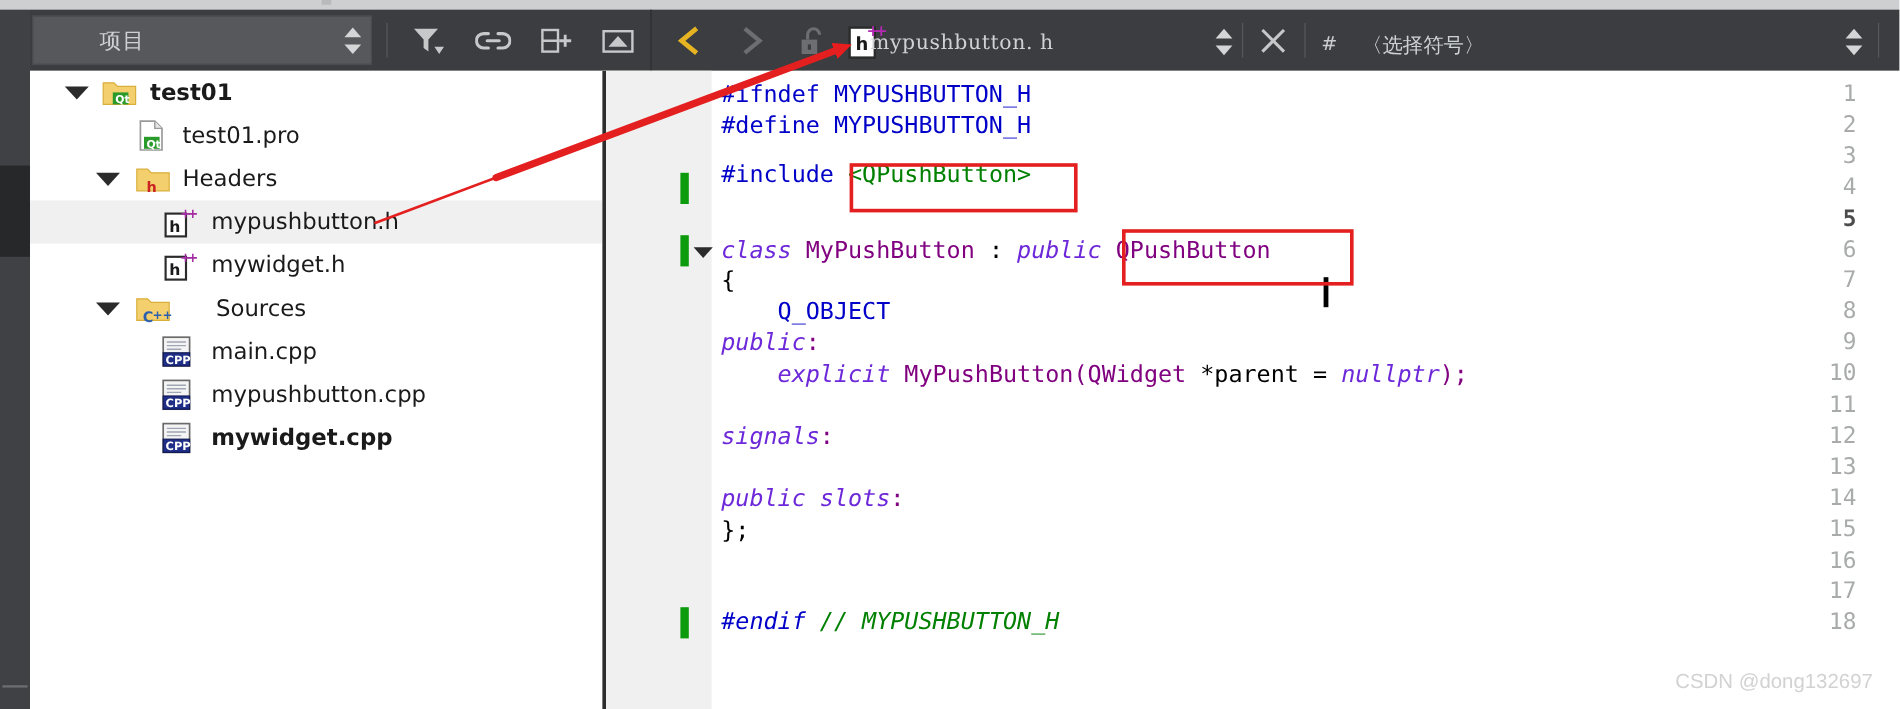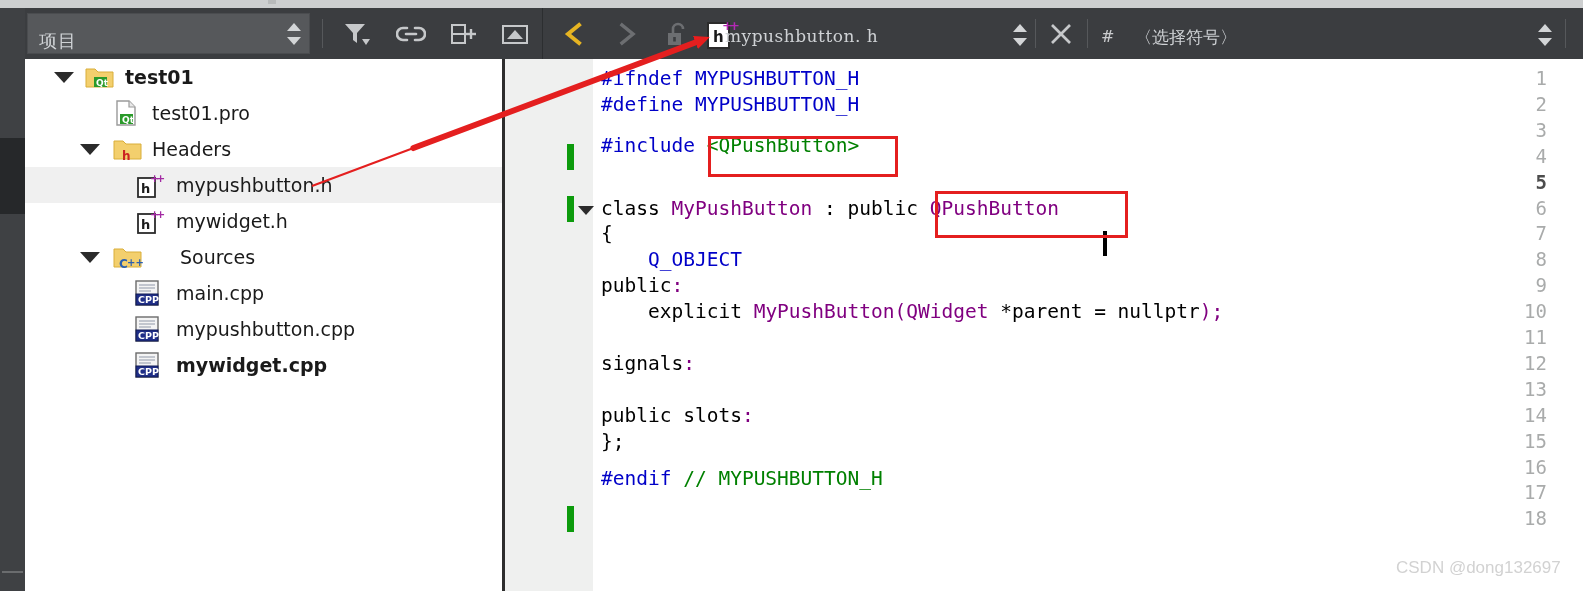--- a/index.html
+++ b/index.html
@@ -49,21 +49,21 @@
   .toolbar {
     position: absolute; left: 25px; top: 8px;
     width: 1558px; height: 51px;
     background: #3b3d40;
   }
   .combo-project {
     position: absolute; left: 2px; top: 5px;
     width: 283px; height: 41px;
     background: #56585b;
     border: 1px solid #4a4c4f;
-    display: flex; align-items: flex-end;
+    display: flex; align-items: center; padding-left: 44px;
   }
   .combo-project .label {
     color: #cfd2d5;
     font-size: 18px;
     padding-left: 11px;
     font-family: "DejaVu Sans", sans-serif;
     letter-spacing: 1px;
   }
   .spin {
     position: absolute; right: 8px; top: 50%;
@@ -195,21 +195,21 @@
     position: absolute;
     left: 99px;
     white-space: pre;
     font-family: "DejaVu Sans Mono", monospace;
     font-size: 19.5px;
     color: #000000;
     letter-spacing: 0px;
   }
   .t-pre   { color: #0000c8; }          
   .t-inc   { color: #008000; }          
-  .t-kw    { color: #000000; }          
+  .t-kw    { color: #6d28d9; font-style: italic; }          
   .t-type  { color: #800080; }          
   .t-macro { color: #0000c8; }
   .t-plain { color: #000000; }
   .caret {
     position: absolute;
     left: 601px;
     width: 4px; height: 25px;
     background: #000000;
   }
 
@@ -504,21 +504,21 @@
         <div class="codeline" style="top: 292.9px;"><span class="t-kw">signals</span><span class="t-type">:</span></div>
         <div class="lineno" style="top: 318.8px;">13</div>
         <div class="codeline" style="top: 318.8px;"></div>
         <div class="lineno" style="top: 344.7px;">14</div>
         <div class="codeline" style="top: 344.7px;"><span class="t-kw">public slots</span><span class="t-type">:</span></div>
         <div class="lineno" style="top: 370.6px;">15</div>
         <div class="codeline" style="top: 370.6px;"><span class="t-plain">};</span></div>
         <div class="lineno" style="top: 396.5px;">16</div>
         <div class="codeline" style="top: 396.5px;"></div>
         <div class="lineno" style="top: 422.4px;">17</div>
-        <div class="codeline" style="top: 408px;"><span class="t-pre">#endif </span><span class="t-inc">// MYPUSHBUTTON_H</span></div>
+        <div class="codeline" style="top: 447px; font-style: italic;"><span class="t-pre">#endif </span><span class="t-inc">// MYPUSHBUTTON_H</span></div>
         <div class="lineno" style="top: 448.3px;">18</div>
         <div class="changebar" style="top: 447.3px;"></div>
         <div class="codeline" style="top: 448.3px;"></div>
       </div>
     <div class="caret" id="caret" style="top: 171.6px; left: 601px;"></div>
   </div>
 
   <div class="redbox" id="redbox0" style="left: 708px; top: 136px; width: 190px; height: 41px; border-color: rgb(228, 31, 31);"></div>
   <div class="redbox" id="redbox1" style="left: 935px; top: 191px; width: 193px; height: 47px; border-color: rgb(228, 31, 31);"></div>
 

